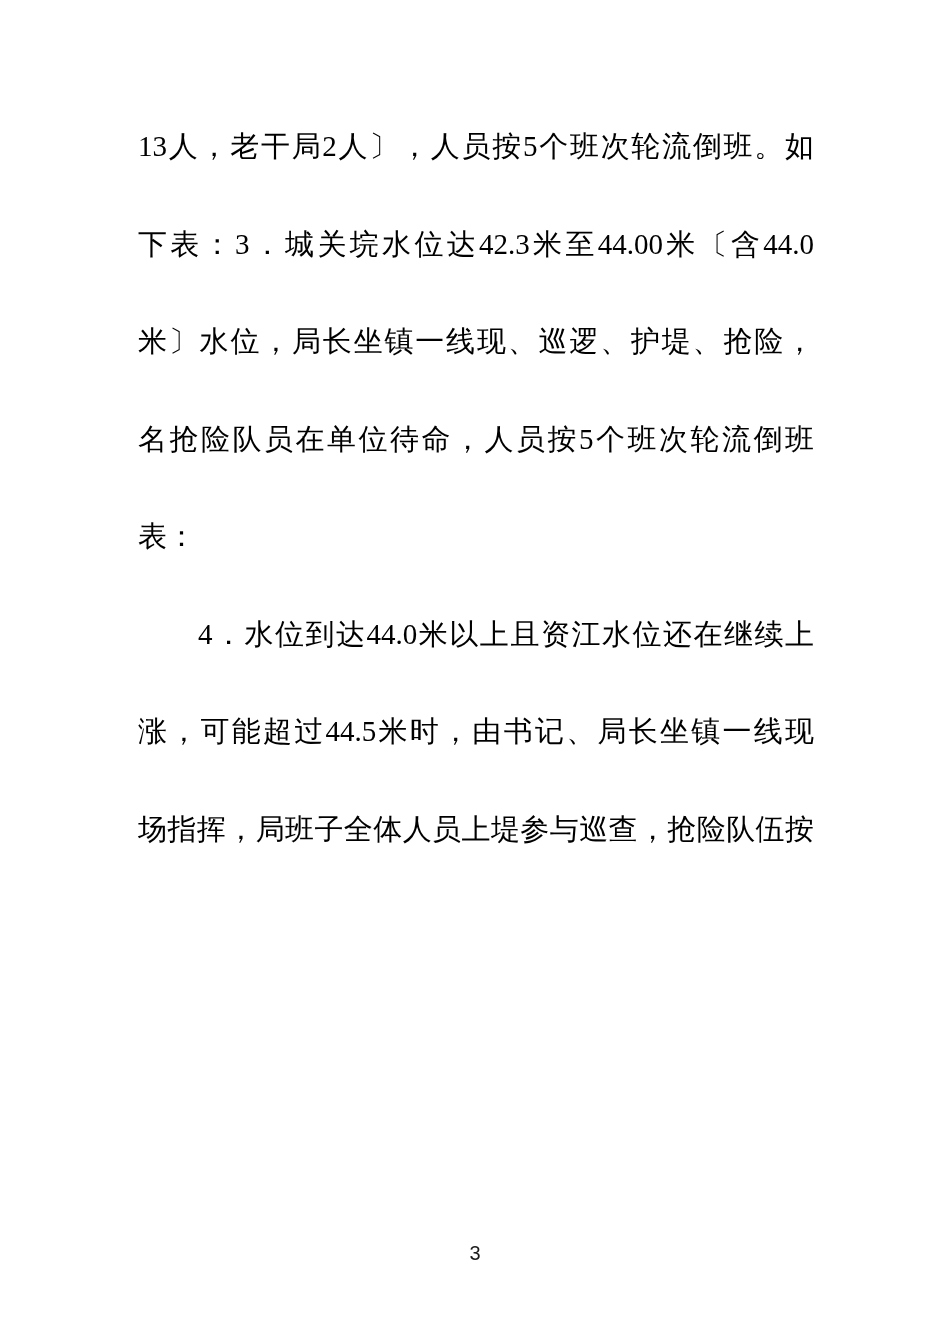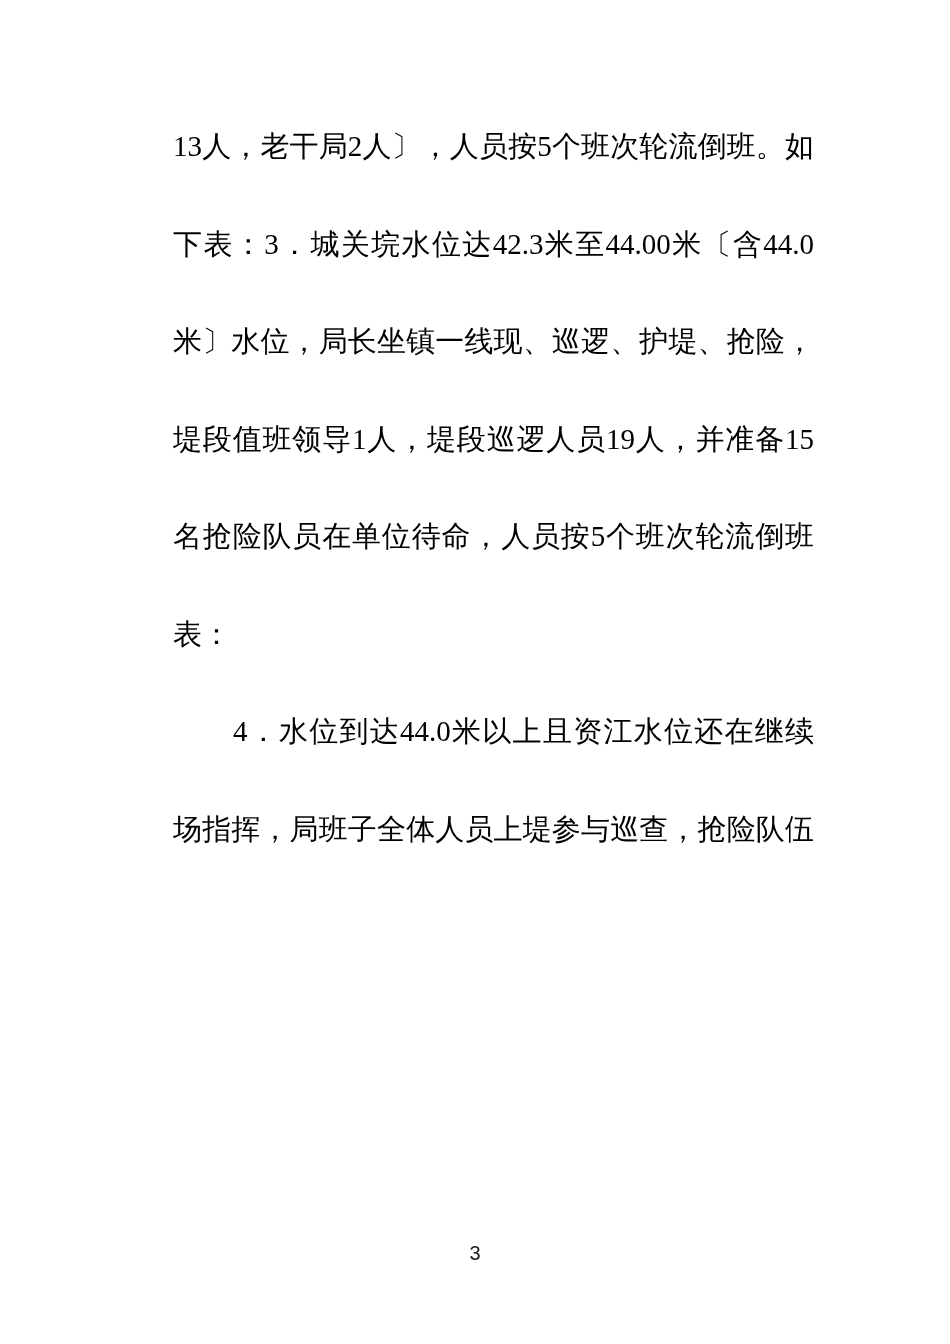--- a/index.html
+++ b/index.html
@@ -22,21 +22,20 @@
     top: 98px;
     width: 676px;
   }
   .line {
     font-size: 29px;
     line-height: 97.5px;
     height: 97.5px;
     color: #000000;
     text-align: left;
     overflow: hidden;
-    margin-left: 35px;
   }
   .line.j {
     text-align: justify;
     text-align-last: justify;
     text-justify: inter-character;
   }
   .line.indent {
     padding-left: 60px;
   }
   .footer {
@@ -52,22 +51,22 @@
 </style>
 </head>
 <body>
 
 <div class="page">
 
   <div class="content">
     <div class="line j">13人，老干局2人〕，人员按5个班次轮流倒班。如</div>
     <div class="line j">下表：3．城关垸水位达42.3米至44.00米〔含44.0</div>
     <div class="line j">米〕水位，局长坐镇一线现、巡逻、护堤、抢险，</div>
-    <div class="line j">堤段值班领导1人，堤段巡逻人员19人，并准备15</div>
     <div class="line j">名抢险队员在单位待命，人员按5个班次轮流倒班</div>
     <div class="line">表：</div>
     <div class="line j indent">4．水位到达44.0米以上且资江水位还在继续上</div>
+    <div class="line j">涨，可能超过44.5米时，由书记、局长坐镇一线现</div>
     <div class="line j">场指挥，局班子全体人员上堤参与巡查，抢险队伍按</div>
   </div>
 
   <div class="footer">3</div>
 
 </div>
 
 </body></html>

